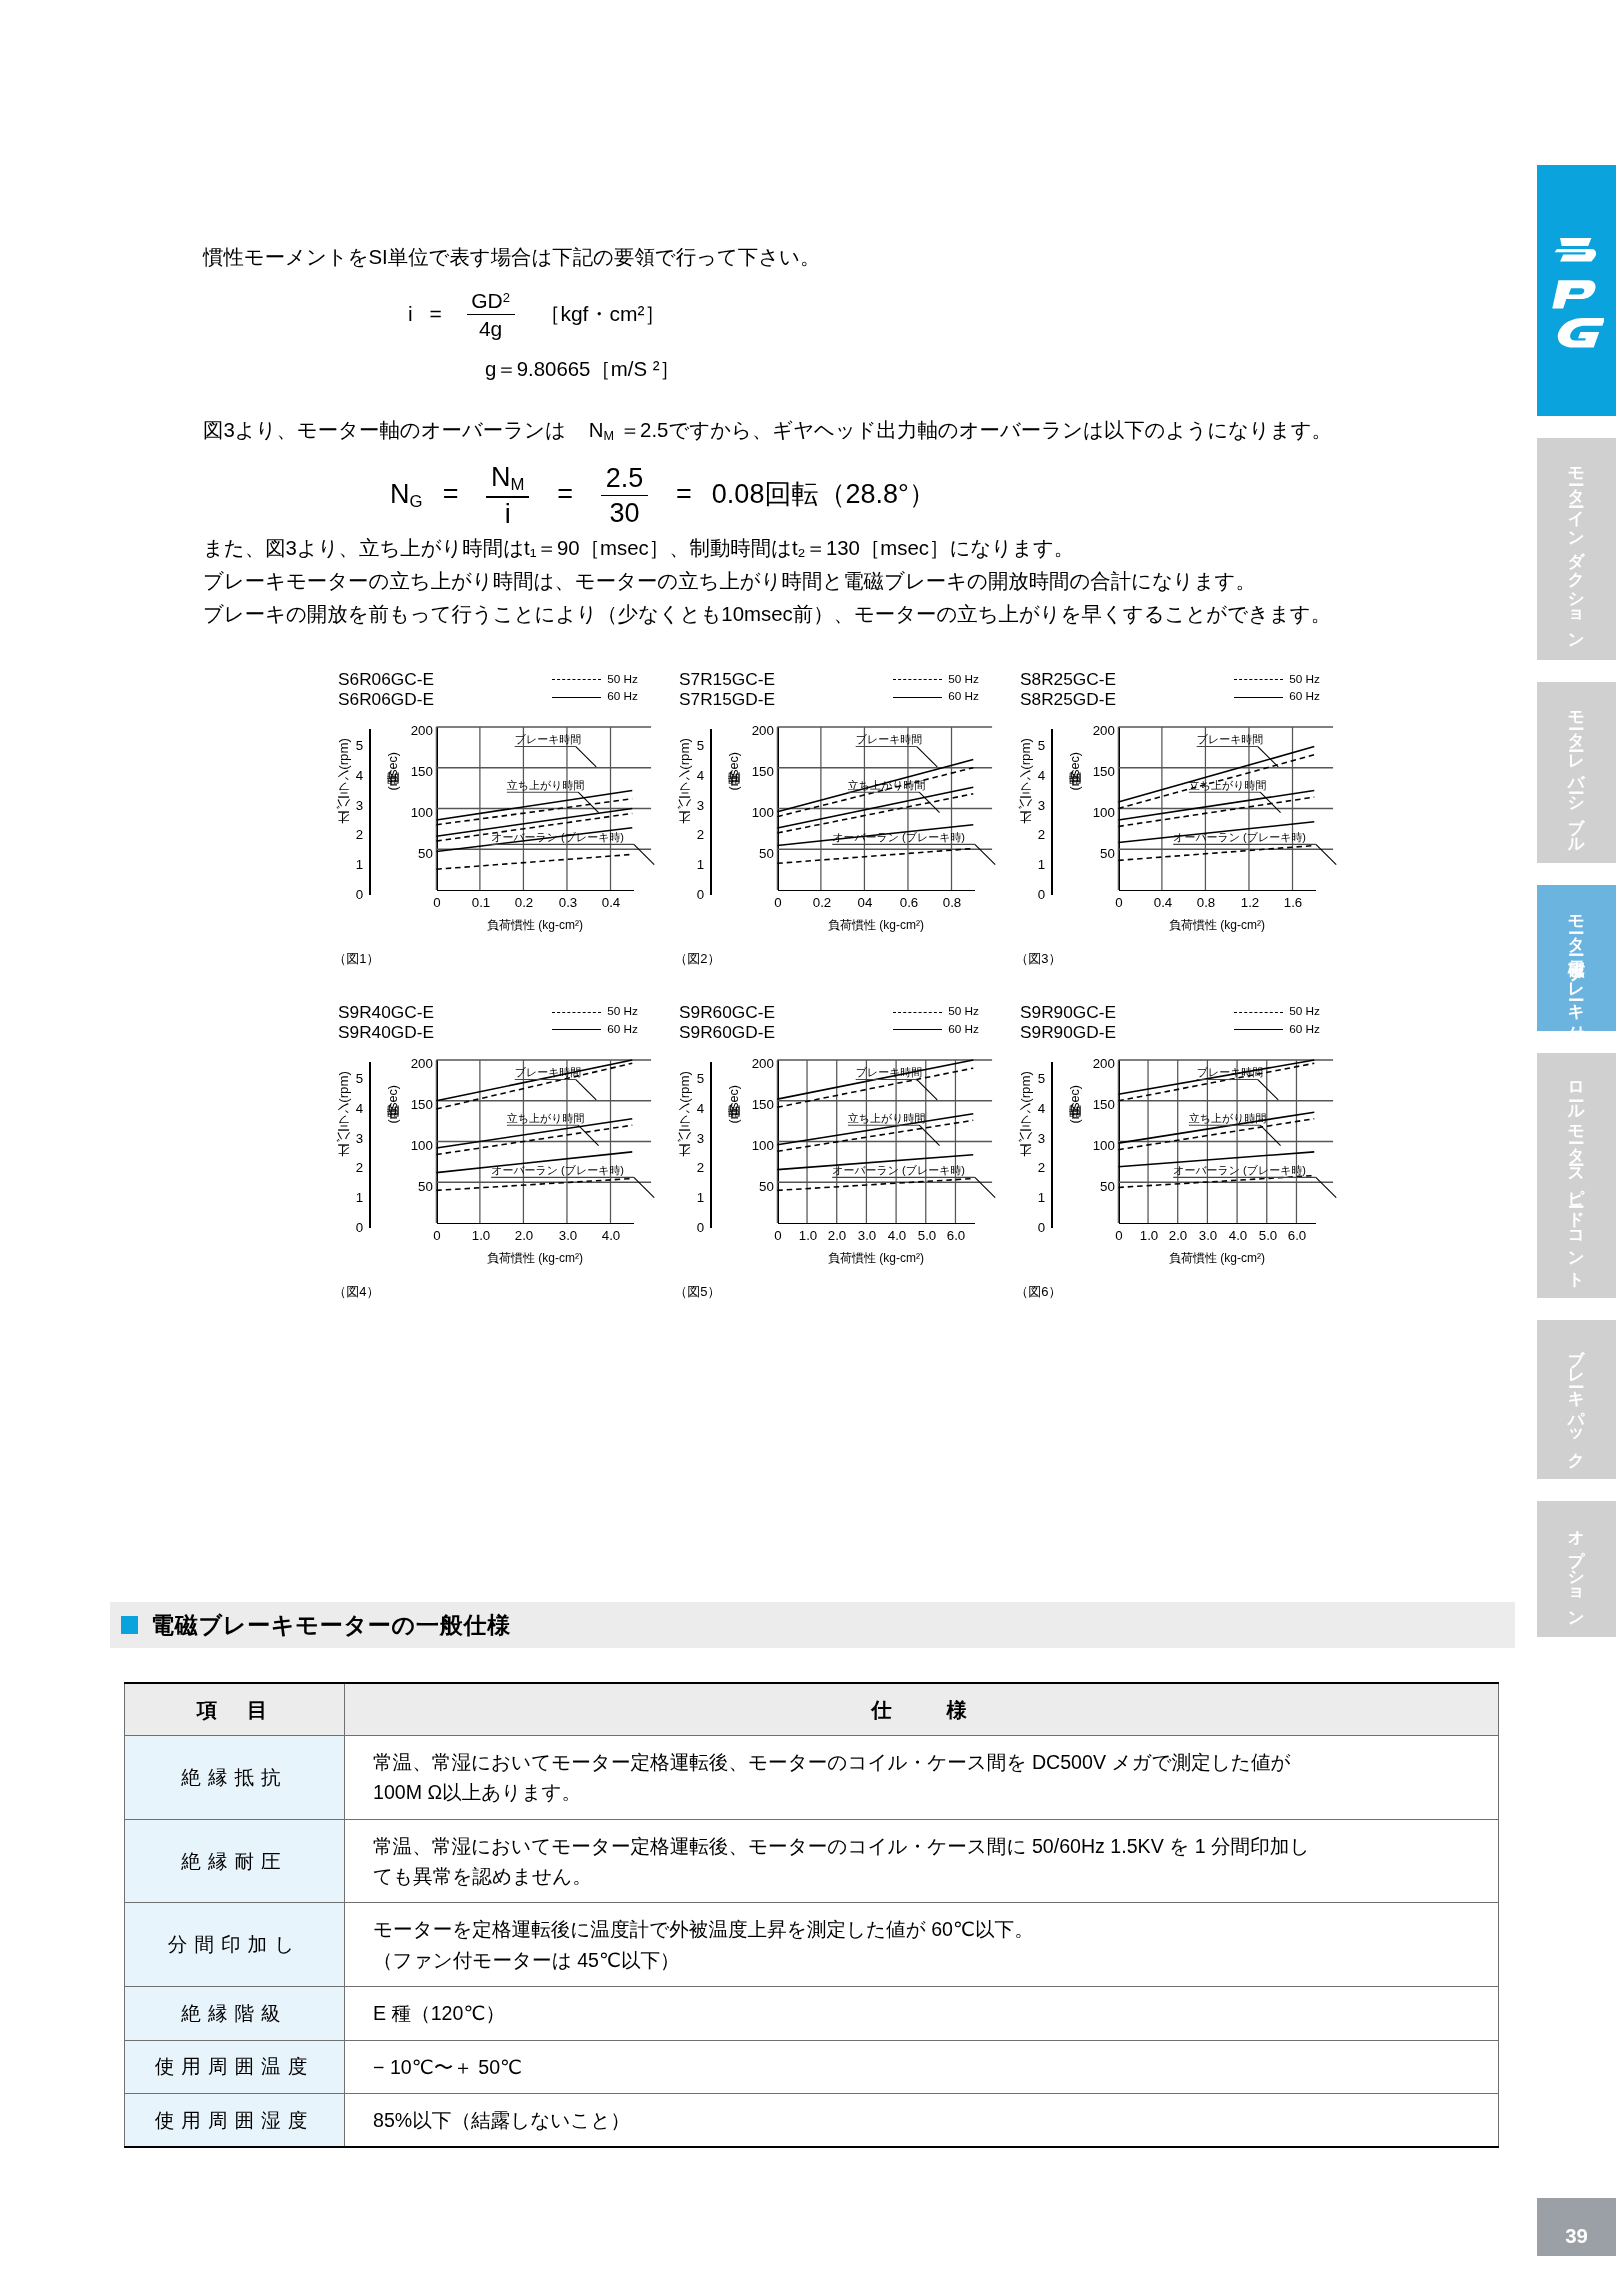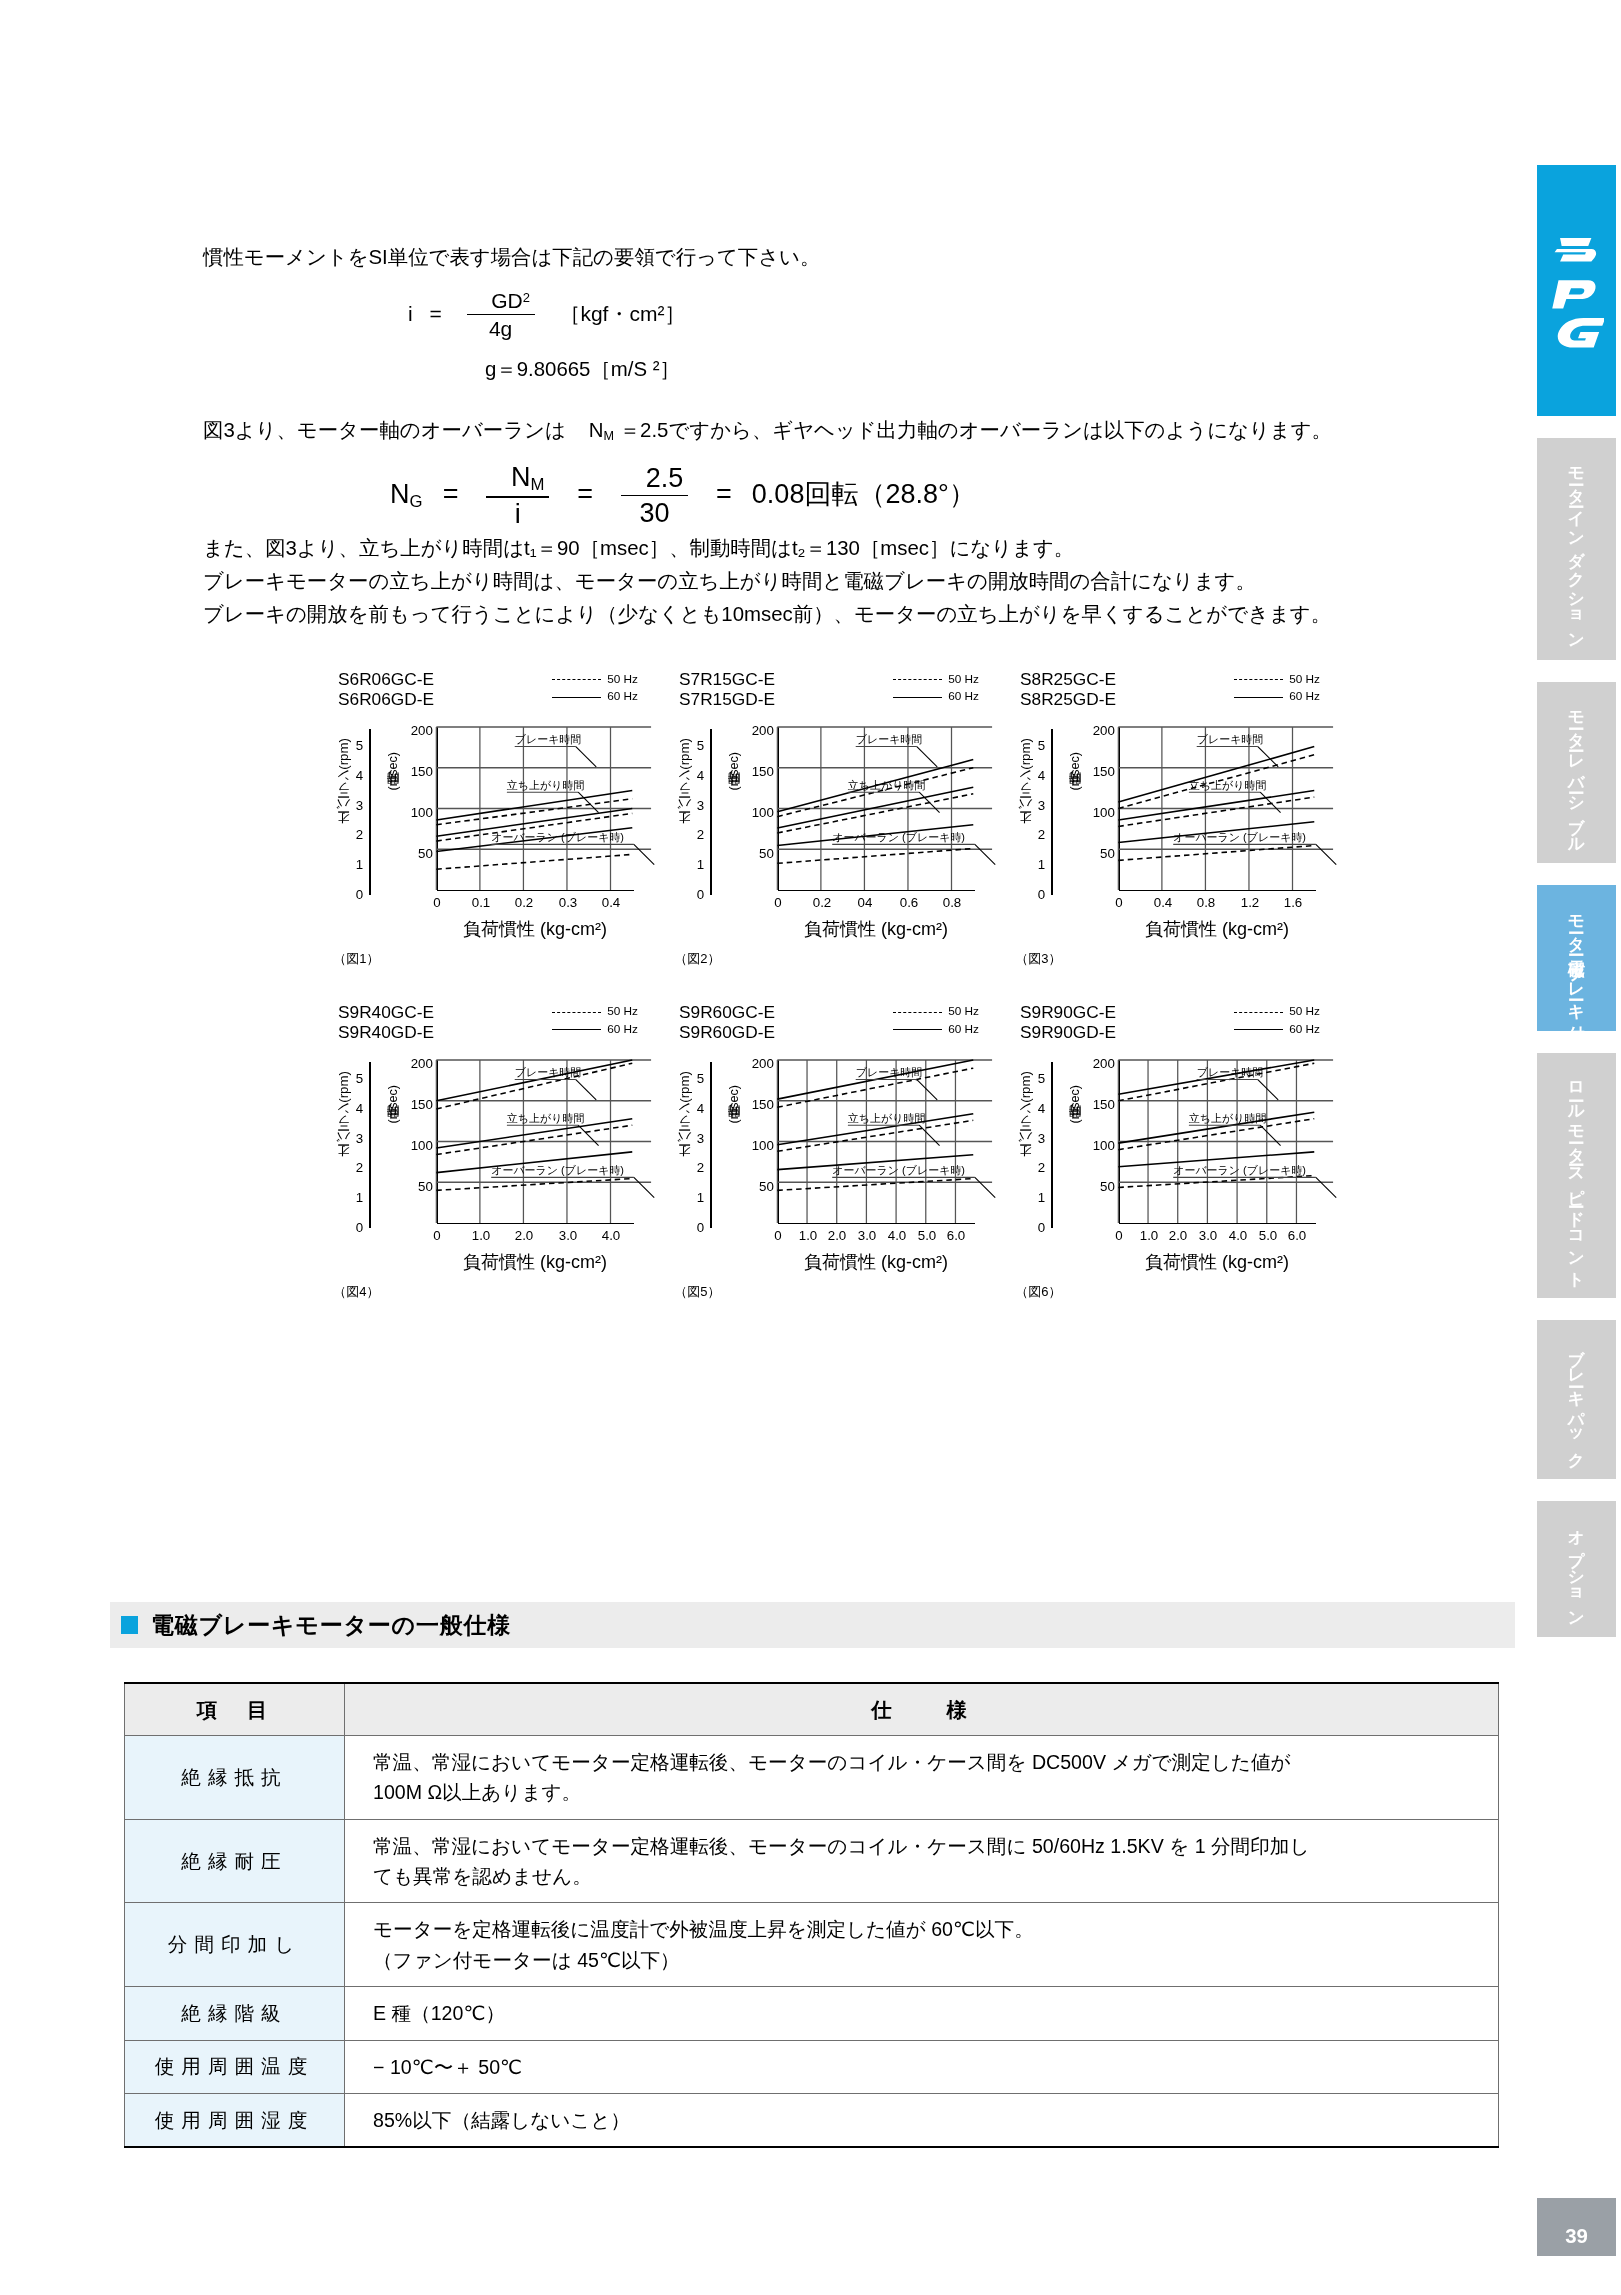--- a/index.html
+++ b/index.html
@@ -62,21 +62,21 @@
   
   .txt{font-size:20.4px;line-height:1.5;white-space:nowrap;}
   #p-intro{position:absolute;left:203px;top:242px;}
   #p-fig3{position:absolute;left:203px;top:415px;}
   #p-note{position:absolute;left:203px;top:532px;line-height:1.62;}
 
   
   .formula1{position:absolute;left:408px;top:289px;font-size:21px;}
   .frac{display:inline-flex;flex-direction:column;align-items:center;
         vertical-align:middle;margin:0 7.9px;}
-  .frac .num{padding:0 4.7px 0.8px;margin-left:20px;}
+  .frac .num{padding:0 4.7px 0.8px;}
   .frac .bar{width:100%;height:1.6px;background:#000;}
   .frac .den{padding:1.6px 4.7px 0;}
   .sub{font-size:0.62em;vertical-align:-0.25em;}
   .sup{font-size:0.62em;vertical-align:0.5em;}
   .gline{position:absolute;left:485px;top:355px;font-size:20.4px;}
 
   
   .formula2{position:absolute;left:390px;top:462px;font-size:27px;text-align:right;}
 
   
@@ -101,21 +101,21 @@
   .ticks-out span{position:absolute;right:4.7px;font-size:13.3px;transform:translateY(-50%);}
   .ticks-in{position:absolute;left:63px;top:3.1px;width:35px;height:174px;}
   .ticks-in span{position:absolute;right:3.1px;font-size:13.3px;transform:translateY(-50%);}
 
   .plot{position:absolute;left:99px;top:6.3px;width:196px;height:163px;
         border-left:1.6px solid #000;border-bottom:1.6px solid #000;overflow:visible;}
   .plot svg{position:absolute;left:-1.6px;top:0;overflow:visible;}
   .xticks{position:absolute;left:99px;top:174px;width:204px;height:19px;}
   .xticks span{position:absolute;font-size:13.3px;transform:translateX(-50%);}
   .xlabel{position:absolute;left:99px;top:196px;width:196px;text-align:center;
-          font-size:18px;white-space:nowrap;}
+          font-size:12px;white-space:nowrap;}
   .fignum{position:absolute;left:-4.7px;top:229px;font-size:13px;}
 
   
   .sechead{
     position:absolute;left:110px;top:1602px;width:1405px;height:46px;
     background:#ececec;display:flex;align-items:center;
   }
   .sechead .sq{width:17.3px;height:17.3px;background:#0aa3dd;margin-left:11px;}
   .sechead .t{font-size:23px;font-weight:700;margin-left:12.6px;letter-spacing:0.8px;}
 

